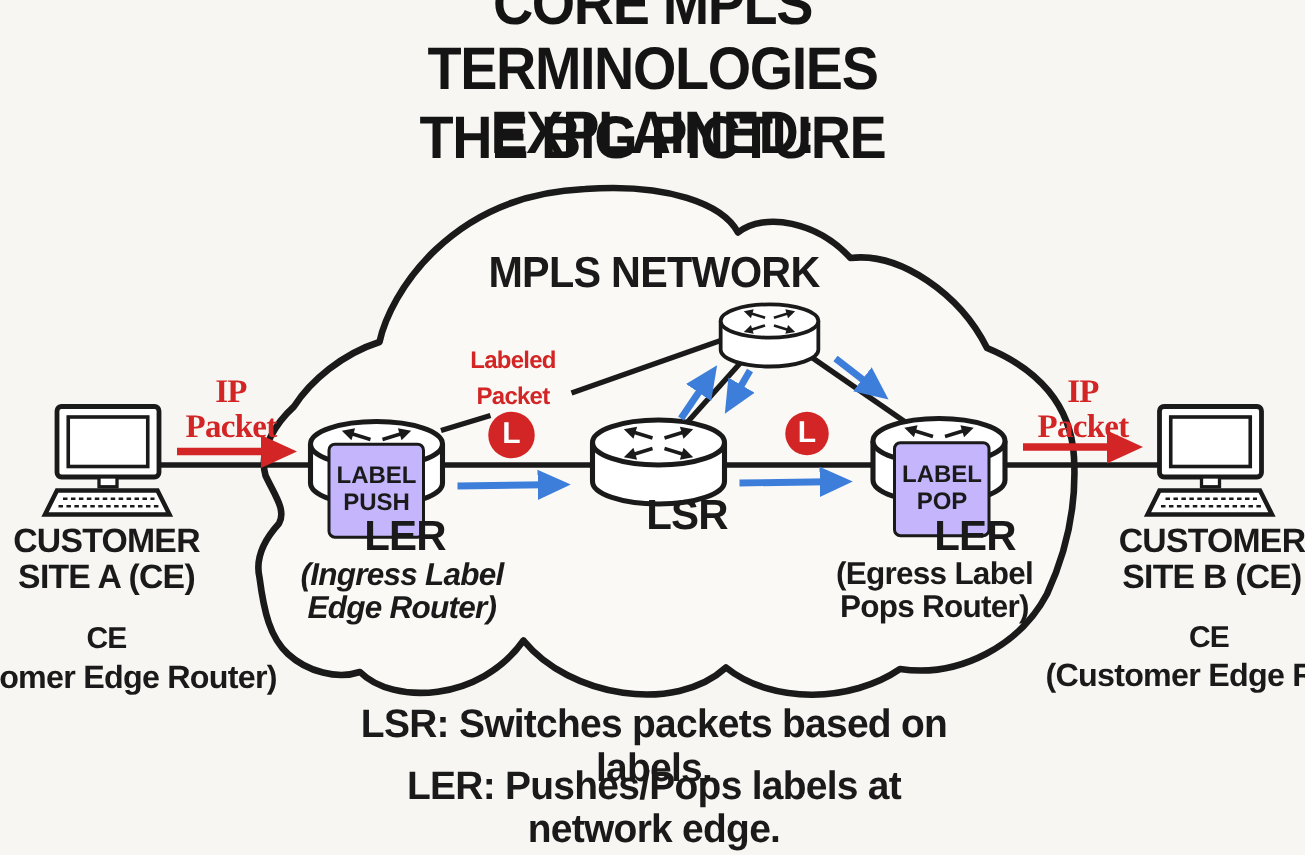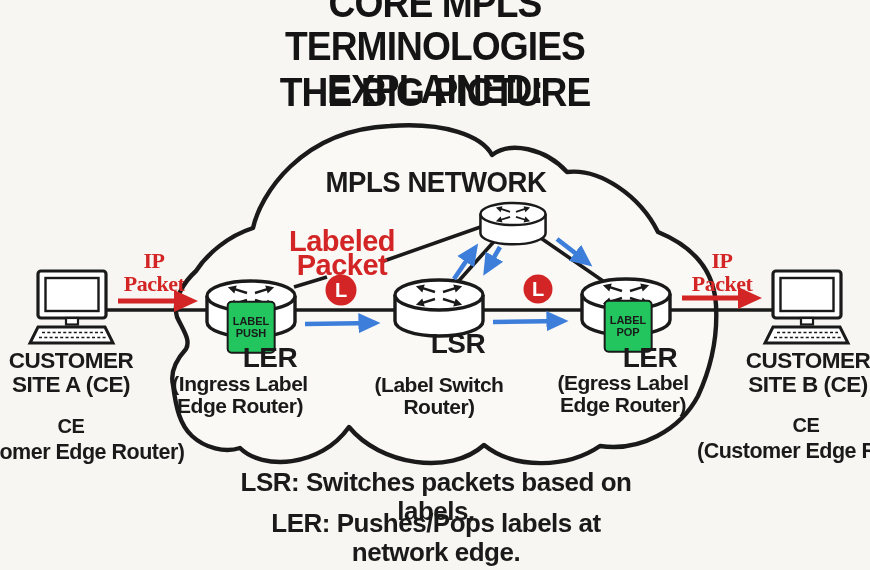--- a/index.html
+++ b/index.html
@@ -12,41 +12,41 @@
   #art{position:absolute;left:0;top:0;}
   .t{
     position:absolute;transform:translate(-50%,-50%);
     font-weight:bold;color:#1a1a1a;text-align:center;
     white-space:pre-line;letter-spacing:-0.5px;line-height:1.08;
   }
   .title{font-size:40px;letter-spacing:-1px;transform:translate(-50%,-50%) scaleX(0.93);color:#141414;}
   .cloudlabel{font-size:29px;transform:translate(-50%,-50%) scaleX(0.95);}
   .red{color:#d32525;}
   .pkt{font-size:22px;line-height:23px;font-family:Liberation Serif, serif;}
-  .lbl-pkt{font-size:29px;line-height:24px;}
+  .lbl-pkt{font-size:16px;line-height:24px;}
   .rname{font-size:28px;margin-left:18px;}
   .rdesc{font-size:21px;line-height:22px;}
   .site{font-size:22.5px;line-height:24px;}
   .ce{font-size:20px;}
   .cefull{
     position:absolute;transform:translateY(-50%);
     font-weight:bold;color:#1a1a1a;font-size:21.5px;
     white-space:nowrap;letter-spacing:-0.5px;
   }
   .legend{font-size:26.5px;transform:translate(-50%,-50%) scaleX(0.98);}
   .badge{
     position:absolute;transform:translate(-50%,-50%);
     background:#d32525;border-radius:50%;
     color:#fff;font-weight:bold;font-size:20px;
     display:flex;align-items:center;justify-content:center;
   }
   .tagbox{
     position:absolute;transform:translate(-50%,-50%);
-    background:#22c55e;border:2.5px solid #1a1a1a;border-radius:5px;
-    font-weight:bold;font-size:11px;line-height:1.12;text-align:center;
+    background:#c4b5fd;border:2.5px solid #1a1a1a;border-radius:5px;
+    font-weight:bold;font-size:16px;line-height:1.12;text-align:center;
     color:#1a1a1a;padding:12px 4px;white-space:pre-line;letter-spacing:0;
   }
 </style>
 </head>
 <body>
 
 <div id="stage">
 
   <svg id="art" width="870" height="570" viewBox="0 0 870 570">
     <defs>
@@ -152,28 +152,26 @@
 
   <div class="badge" style="left:341px;top:290px;width:31px;height:31px;">L</div>
   <div class="badge" style="left:538px;top:289px;width:29px;height:29px;">L</div>
 
   <div class="tagbox" style="left:251px;top:327px;">LABEL
 PUSH</div>
   <div class="tagbox" style="left:628px;top:326px;">LABEL
 POP</div>
 
   <div class="t rname" style="left:252px;top:358px;">LER</div>
-  <div class="t rdesc" style="left:240px;top:395px;">(Ingress Label
+  <div class="t rdesc" style="left:268px;top:395px;font-style:italic;">(Ingress Label
 Edge Router)</div>
   <div class="t rname" style="left:440px;top:344px;">LSR</div>
-  <div class="t rdesc" style="left:439px;top:396px;">(Label Switch
-Router)</div>
   <div class="t rname" style="left:632px;top:358px;">LER</div>
   <div class="t rdesc" style="left:623px;top:394px;">(Egress Label
-Edge Router)</div>
+Pops Router)</div>
 
   <div class="t site" style="left:71px;top:373px;">CUSTOMER
 SITE A (CE)</div>
   <div class="t ce" style="left:71px;top:427px;">CE</div>
   <div class="cefull" style="left:-53px;top:452px;">(Customer Edge Router)</div>
 
   <div class="t site" style="left:808px;top:373px;">CUSTOMER
 SITE B (CE)</div>
   <div class="t ce" style="left:806px;top:426px;">CE</div>
   <div class="cefull" style="left:697px;top:451px;">(Customer Edge Router)</div>

